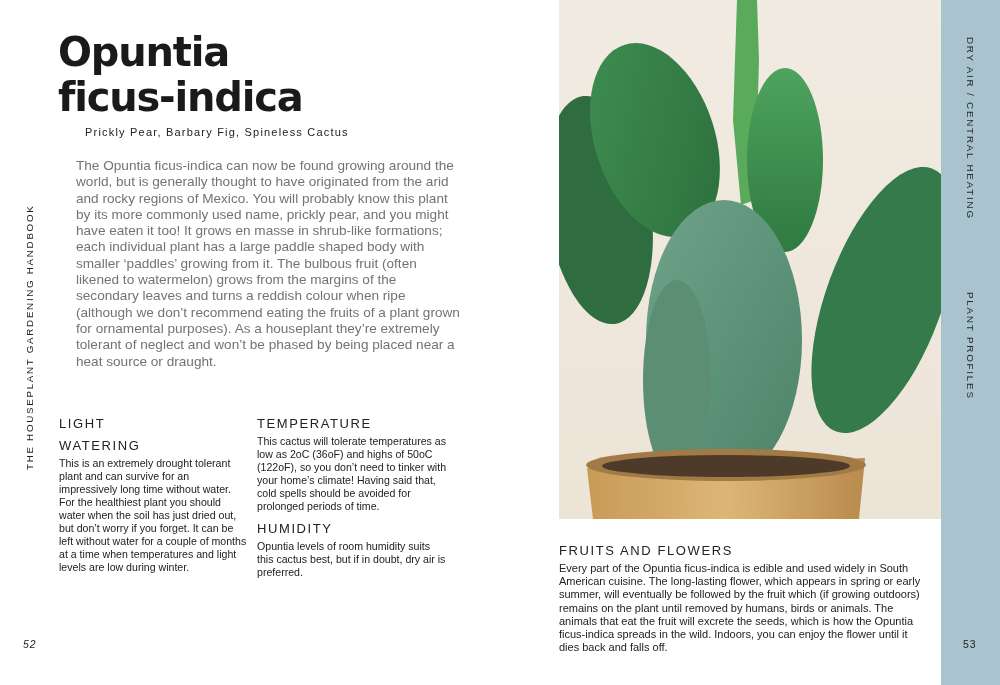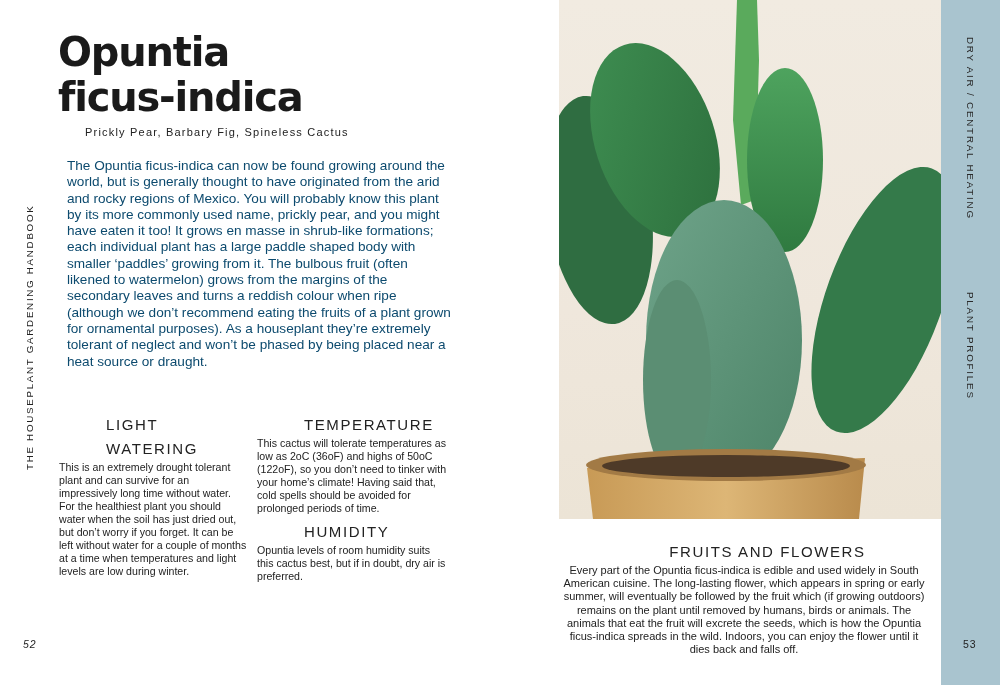--- a/index.html
+++ b/index.html
@@ -14,25 +14,25 @@
       font-family: "DejaVu Sans", sans-serif; font-weight: 900;
       font-size: 40px; line-height: 43px; letter-spacing: -1.2px; color: #1a1a1a;
       transform: scaleY(1.04); transform-origin: top left;
     }
     .title span { display: block; font-weight: bold; }
     .subtitle {
       position: absolute; left: 59px; top: 126px;
       font-size: 11px; letter-spacing: 1.2px; color: #222; margin-left: 26px;
     }
     .intro {
-      position: absolute; left: 67px; top: 158px; width: 385px;
-      font-size: 13.6px; line-height: 16.3px; color: #0c4a6e;
+      position: absolute; left: 76px; top: 158px; width: 385px;
+      font-size: 13.6px; line-height: 16.3px; color: #737373;
     }
     .section-head {
-      font-size: 15px; letter-spacing: 1.6px; color: #222; margin-bottom: 4px; margin-left: 47px;
+      font-size: 13px; letter-spacing: 1.6px; color: #222; margin-bottom: 4px;
     }
     .section-body { font-size: 10.6px; line-height: 13px; color: #222; }
     .col-a { position: absolute; left: 59px; top: 416px; width: 190px; }
     .col-b { position: absolute; left: 257px; top: 416px; width: 190px; }
     .block { margin-bottom: 7px; }
     .col-b .block.humidity { margin-top: 8px; }
 
     .spine-left {
       position: absolute; left: 24px; top: 470px;
       transform: rotate(-90deg); transform-origin: left top;
@@ -40,21 +40,21 @@
     }
     .folio-left { position: absolute; left: 23px; top: 638px; font-size: 10.5px; letter-spacing: 1px; color: #222; font-style: italic; }
 
     .photo {
       position: absolute; left: 0; top: 0; width: 382px; height: 519px;
       background: linear-gradient(180deg, #f1ebe1 0%, #efe7dc 60%, #ece4d6 100%);
       overflow: hidden;
     }
     .photo svg { width: 100%; height: 100%; display: block; }
 
-    .fruits { position: absolute; left: 0px; top: 543px; width: 370px; text-align: center; }
+    .fruits { position: absolute; left: 0px; top: 543px; width: 370px; }
     .fruits .section-body { font-size: 11px; line-height: 13.2px; }
 
     .sidebar {
       position: absolute; left: 941px; top: 0; width: 59px; height: 685px;
       background: #a9c4cf;
     }
     .side-label {
       position: absolute; left: 35px; transform: rotate(90deg); transform-origin: left top;
       font-size: 9.8px; letter-spacing: 1.8px; color: #2a2a2a; white-space: nowrap;
     }

